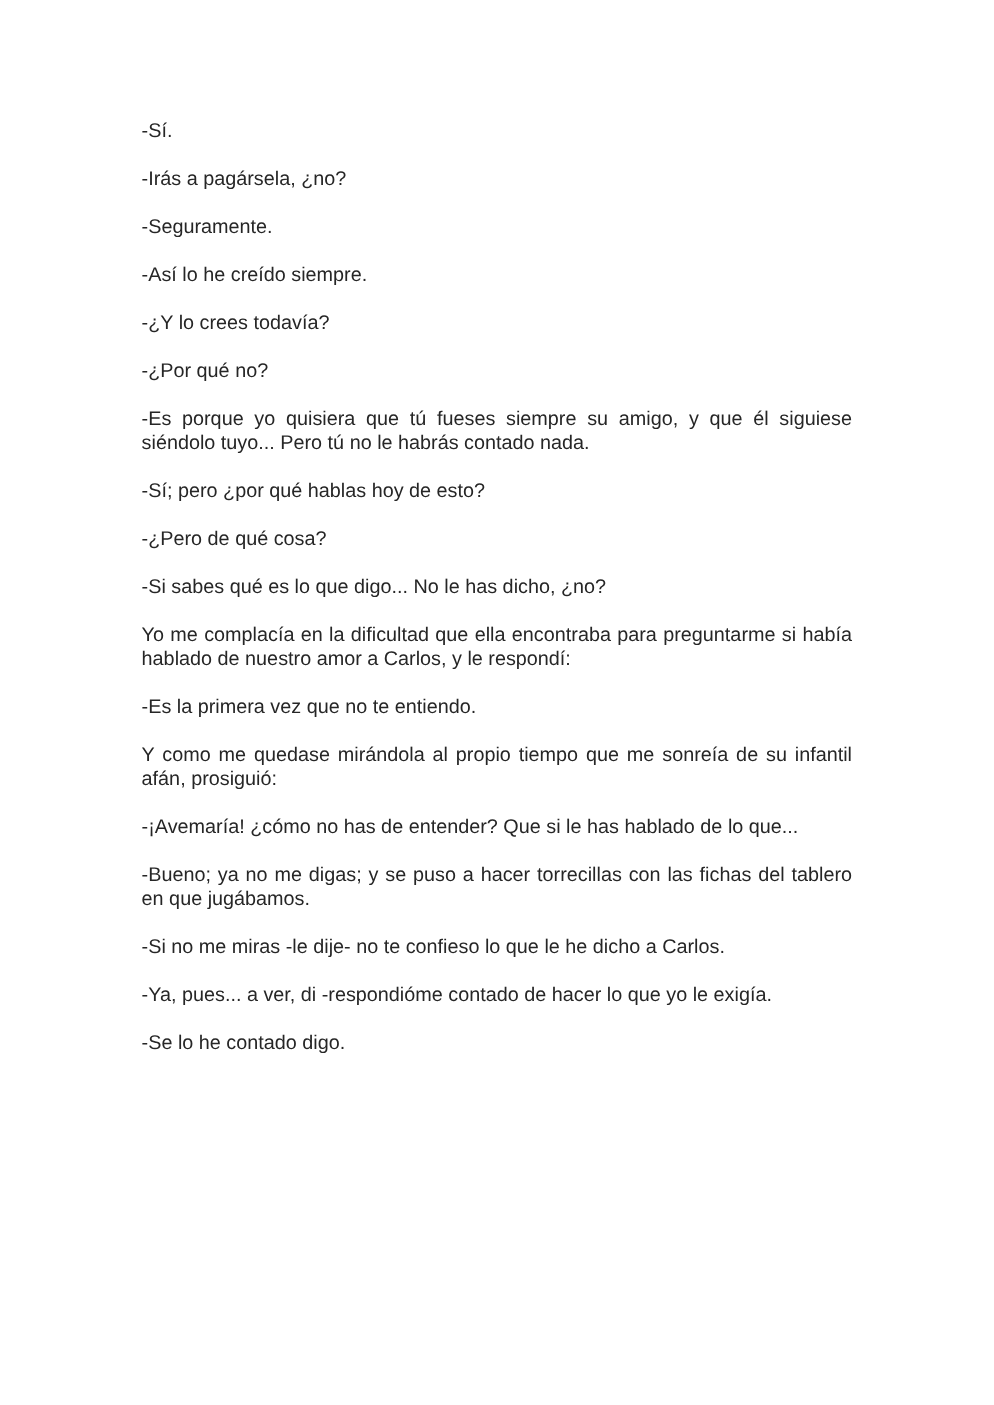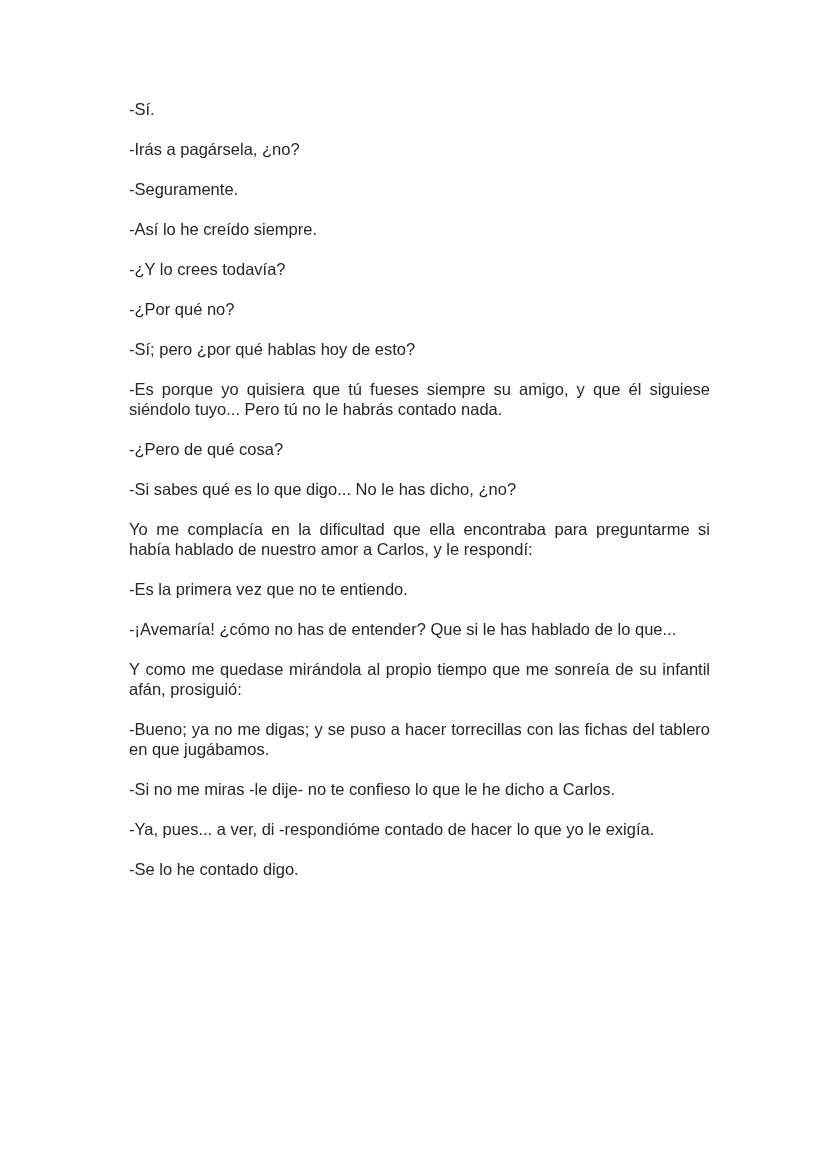--- a/index.html
+++ b/index.html
@@ -8,40 +8,40 @@
       position: absolute;
       left: 118px;
       top: 99px;
       width: 592px;
       font-family: "Liberation Sans", sans-serif;
       font-size: 16.5px;
       line-height: 20px;
       color: #262626;
     }
     .para {
-      margin: 0 0 20px 11px;
+      margin: 0 0 20px 0;
       text-align: justify;
       text-align-last: left;
     }
   </style>
 </head>
 <body>
 
 <div class="page">
   <p class="para">-Sí.</p>
   <p class="para">-Irás a pagársela, ¿no?</p>
   <p class="para">-Seguramente.</p>
   <p class="para">-Así lo he creído siempre.</p>
   <p class="para">-¿Y lo crees todavía?</p>
   <p class="para">-¿Por qué no?</p>
+  <p class="para">-Es porque yo quisiera que tú fueses siempre su amigo, y que él siguiese siéndolo tuyo... Pero tú no le habrás contado nada.</p>
   <p class="para">-Sí; pero ¿por qué hablas hoy de esto?</p>
-  <p class="para">-Es porque yo quisiera que tú fueses siempre su amigo, y que él siguiese siéndolo tuyo... Pero tú no le habrás contado nada.</p>
   <p class="para">-¿Pero de qué cosa?</p>
   <p class="para">-Si sabes qué es lo que digo... No le has dicho, ¿no?</p>
   <p class="para">Yo me complacía en la dificultad que ella encontraba para preguntarme si había hablado de nuestro amor a Carlos, y le respondí:</p>
   <p class="para">-Es la primera vez que no te entiendo.</p>
+  <p class="para">Y como me quedase mirándola al propio tiempo que me sonreía de su infantil afán, prosiguió:</p>
   <p class="para">-¡Avemaría! ¿cómo no has de entender? Que si le has hablado de lo que...</p>
-  <p class="para">Y como me quedase mirándola al propio tiempo que me sonreía de su infantil afán, prosiguió:</p>
   <p class="para">-Bueno; ya no me digas; y se puso a hacer torrecillas con las fichas del tablero en que jugábamos.</p>
   <p class="para">-Si no me miras -le dije- no te confieso lo que le he dicho a Carlos.</p>
   <p class="para">-Ya, pues... a ver, di -respondióme contado de hacer lo que yo le exigía.</p>
   <p class="para">-Se lo he contado digo.</p>
 </div>
 
 </body></html>

